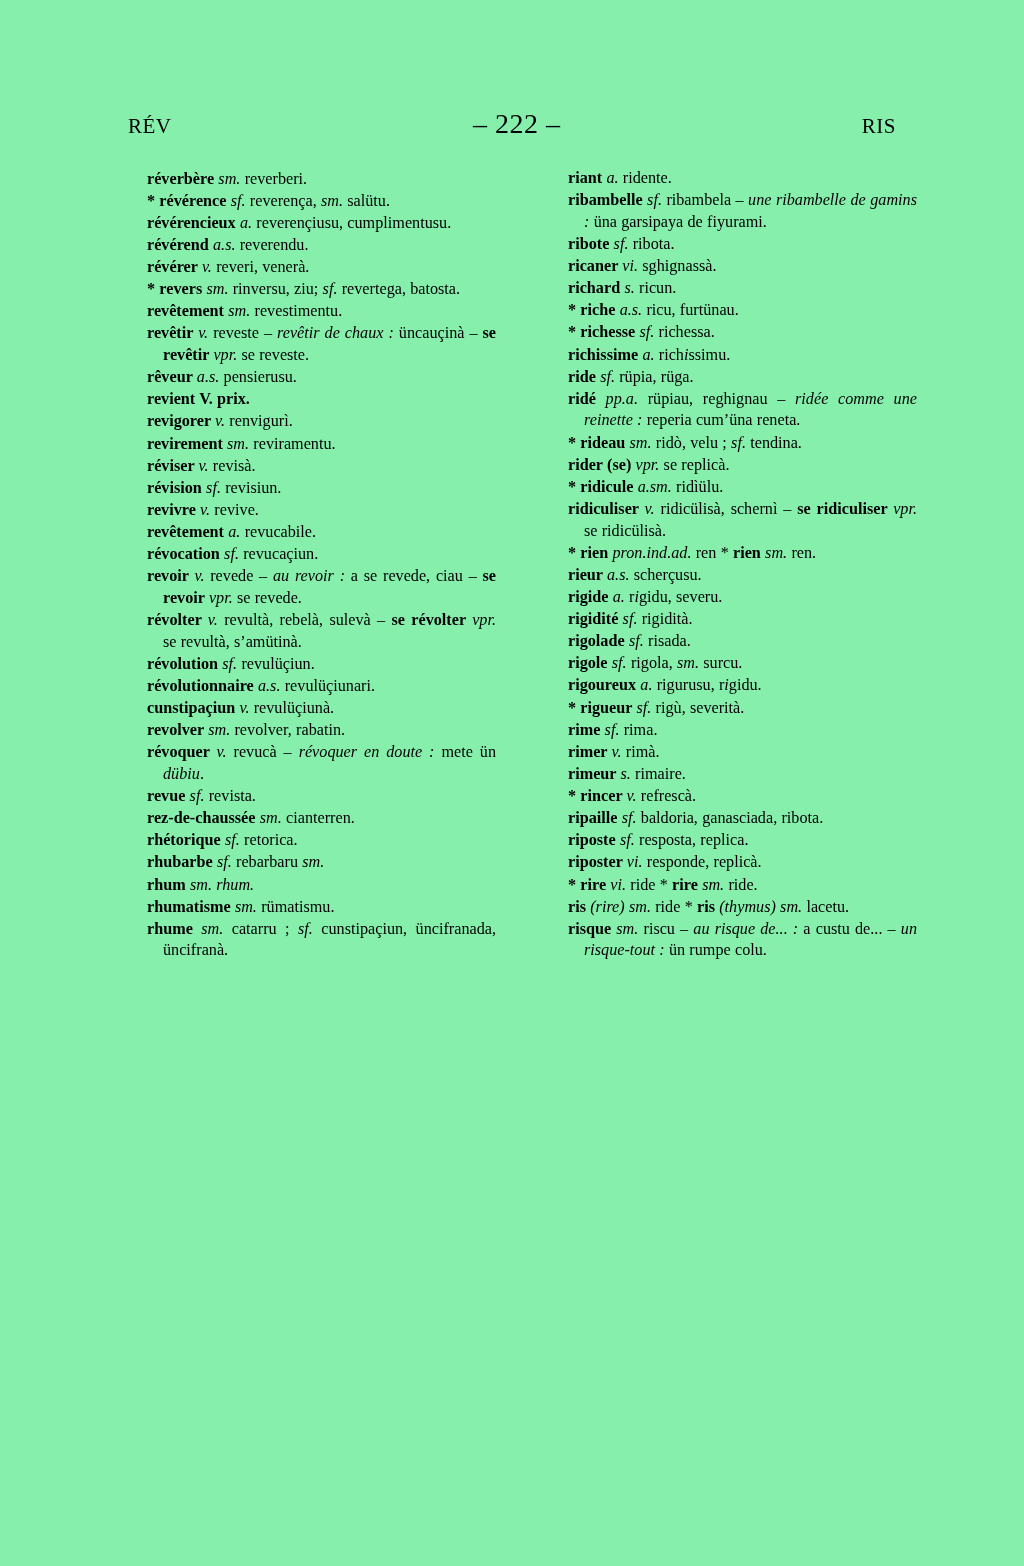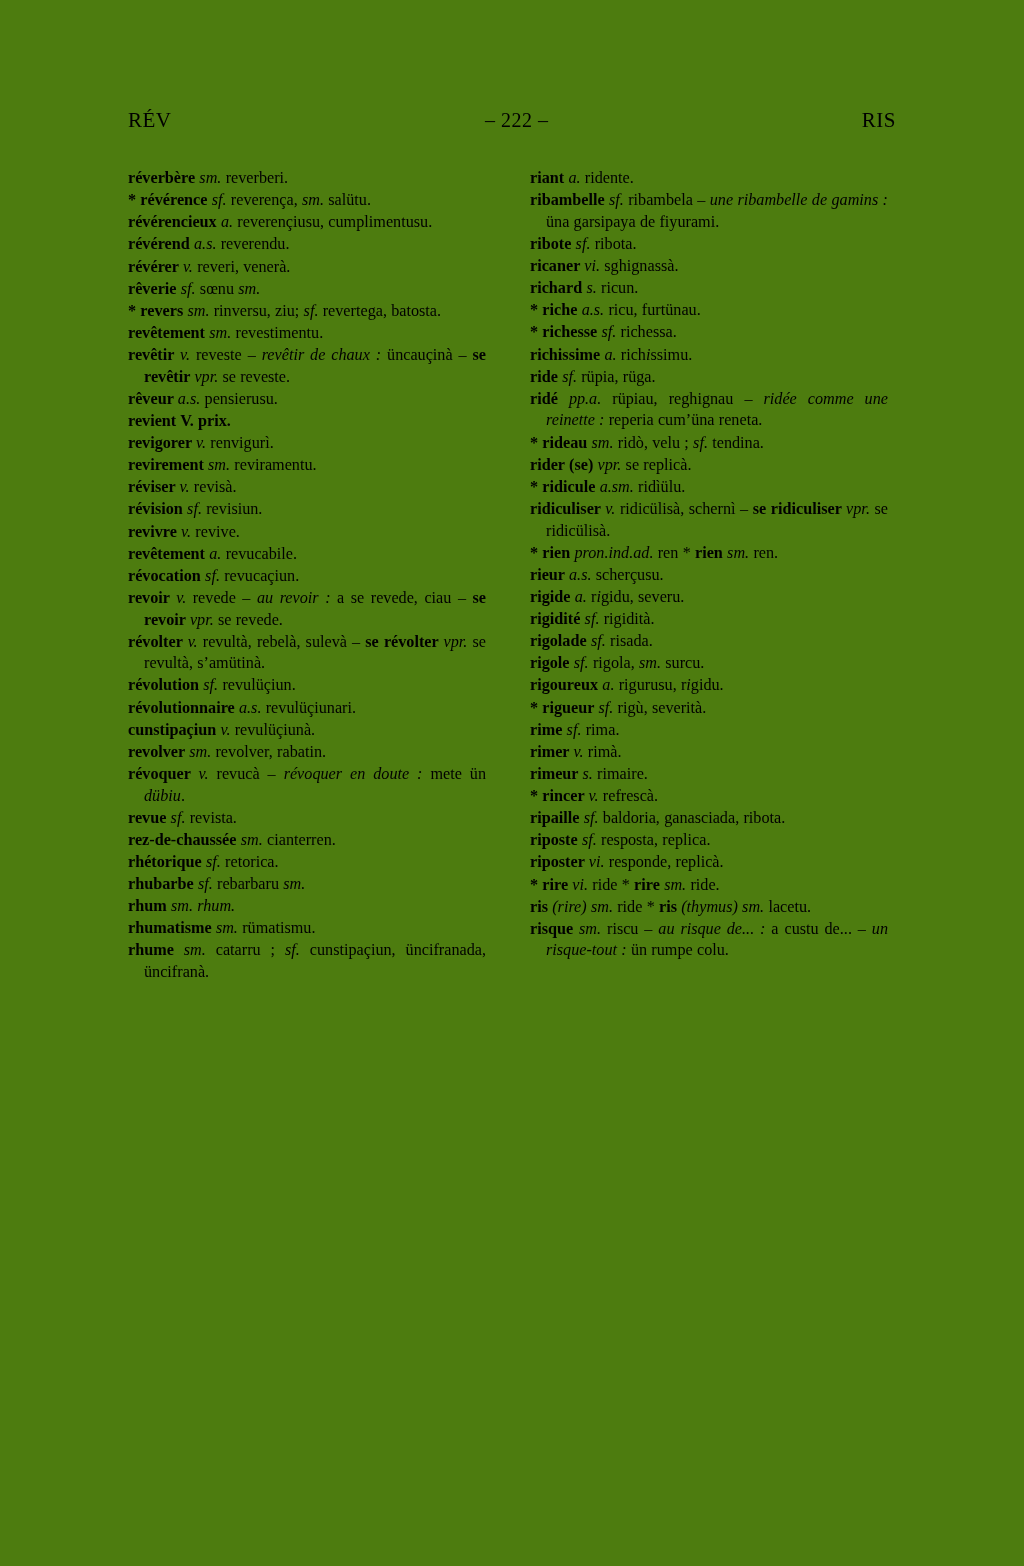--- a/index.html
+++ b/index.html
@@ -4,46 +4,47 @@
 <style>
   html, body {
     margin: 0;
     padding: 0;
     background: #ffffff;
   }
   .page {
     position: relative;
     width: 1024px;
     height: 1566px;
-    background: #4d7c0f;
+    background: #86efac;
     font-family: "Liberation Serif", serif;
     color: #000000;
     overflow: hidden;
   }
   .header {
     position: absolute;
     top: 108px;
     left: 128px;
     width: 768px;
     display: flex;
     align-items: baseline;
     justify-content: space-between;
     font-size: 21px;
     letter-spacing: 0.5px;
   }
   .header .folio {
-    font-size: 20px;
+    font-size: 28px;
   }
   .columns {
     position: absolute;
     top: 168px;
-    left: 128px;
+    left: 147px;
     width: 770px;
     display: flex;
-    gap: 44px;
+    gap: 72px;
+    align-items: flex-end;
   }
   .col {
     width: 358px;
   }
   .entry {
     font-size: 16.2px;
     line-height: 1.335;
     text-indent: -16px;
     padding-left: 16px;
     margin-bottom: 0.5px;
@@ -65,21 +66,20 @@
     <span>RIS</span>
   </div>
 
   <div class="columns">
     <div class="col" id="col0">
         <div class="entry"><span class="hw">réverbère </span><span class="it">sm.</span><span> reverberi.</span></div>
         <div class="entry"><span class="star">* </span><span class="hw">révérence </span><span class="it">sf.</span><span> reverença, </span><span class="it">sm.</span><span> salütu.</span></div>
         <div class="entry"><span class="hw">révérencieux </span><span class="it">a.</span><span> reverençiusu, cumplimentusu.</span></div>
         <div class="entry"><span class="hw">révérend </span><span class="it">a.s.</span><span> reverendu.</span></div>
         <div class="entry"><span class="hw">révérer </span><span class="it">v.</span><span> reveri, venerà.</span></div>
-        <div class="entry"><span class="hw">rêverie </span><span class="it">sf.</span><span> sœnu </span><span class="it">sm.</span></div>
         <div class="entry"><span class="star">* </span><span class="hw">revers </span><span class="it">sm.</span><span> rinversu, ziu; </span><span class="it">sf.</span><span> revertega, batosta.</span></div>
         <div class="entry"><span class="hw">revêtement </span><span class="it">sm.</span><span> revestimentu.</span></div>
         <div class="entry"><span class="hw">revêtir </span><span class="it">v.</span><span> reveste – </span><span class="it">revêtir de chaux :</span><span> üncauçinà – </span><span class="hw">se revêtir </span><span class="it">vpr.</span><span> se reveste.</span></div>
         <div class="entry"><span class="hw">rêveur </span><span class="it">a.s.</span><span> pensierusu.</span></div>
         <div class="entry"><span class="hw">revient V. prix.</span></div>
         <div class="entry"><span class="hw">revigorer </span><span class="it">v.</span><span> renvigurì.</span></div>
         <div class="entry"><span class="hw">revirement </span><span class="it">sm.</span><span> reviramentu.</span></div>
         <div class="entry"><span class="hw">réviser </span><span class="it">v.</span><span> revisà.</span></div>
         <div class="entry"><span class="hw">révision </span><span class="it">sf.</span><span> revisiun.</span></div>
         <div class="entry"><span class="hw">revivre </span><span class="it">v.</span><span> revive.</span></div>

